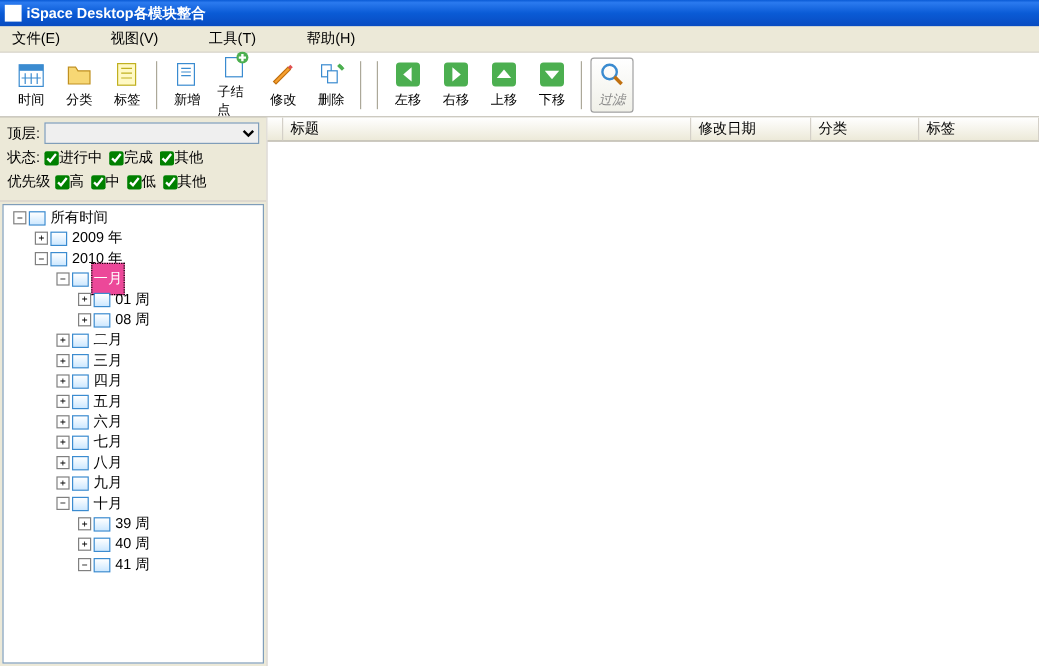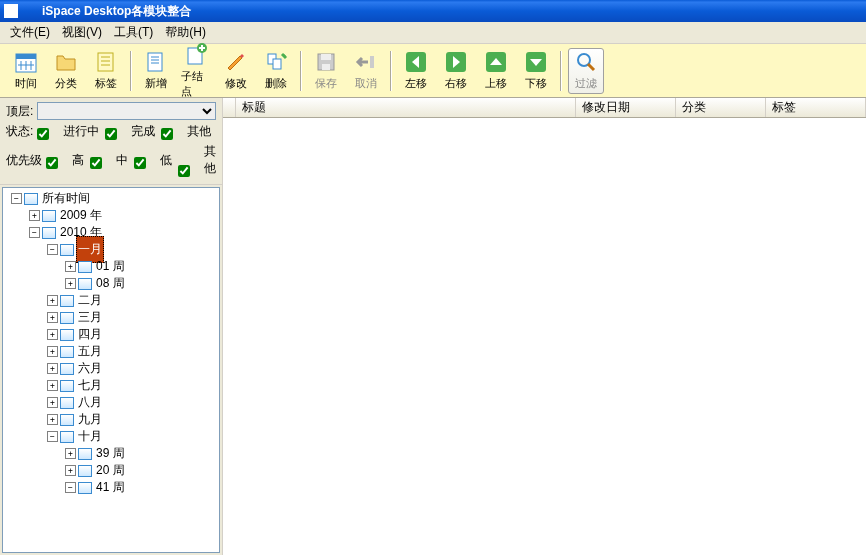--- a/index.html
+++ b/index.html
@@ -1,44 +1,44 @@
 <!DOCTYPE html>
 <html><head>
 <meta charset="utf-8">
 <style>
 * { box-sizing: border-box; margin: 0; padding: 0; }
 body { font-family: "SimSun", "宋体", sans-serif; font-size: 12px; background: #ece9d8; overflow: hidden; width: 866px; height: 555px; }
-.titlebar { height: 22px; background: linear-gradient(to bottom, #0a5bd6 0%, #2b7aef 10%, #0a5bd6 50%, #084bc0 100%); color: white; display: flex; align-items: center; padding-left: 4px; font-weight: bold; font-size: 12px; gap: 20px; }
+.titlebar { height: 22px; background: linear-gradient(to bottom, #0a5bd6 0%, #2b7aef 10%, #0a5bd6 50%, #084bc0 100%); color: white; display: flex; align-items: center; padding-left: 4px; font-weight: bold; font-size: 12px; }
 .titlebar-icon { width: 14px; height: 14px; background: #fff; margin-right: 4px; display: inline-block; }
-.menubar { height: 22px; background: #ece9d8; display: flex; align-items: center; padding-left: 4px; border-bottom: 1px solid #d4d0c8; }
+.menubar { height: 22px; background: #ece9d8; display: flex; align-items: center; padding-left: 4px; border-bottom: 1px solid #d4d0c8; gap: 30px; }
 .menu-item { padding: 2px 6px; cursor: pointer; }
-.toolbar { height: 54px; background: #fef9c3; display: flex; align-items: center; padding-left: 8px; gap: 0; border-bottom: 1px solid #aca899; }
+.toolbar { height: 54px; background: #ffffff; display: flex; align-items: center; padding-left: 8px; gap: 0; border-bottom: 1px solid #aca899; }
 .tool-group { display: flex; gap: 4px; }
 .tool-sep { width: 2px; height: 40px; border-left: 1px solid #aca899; border-right: 1px solid #fff; margin: 0 6px; }
 .toolbtn { width: 36px; height: 46px; display: flex; flex-direction: column; align-items: center; justify-content: center; gap: 2px; cursor: pointer; border: 1px solid transparent; border-radius: 3px; padding: 2px; }
-.toolbtn.active { border: 1px solid #a0a0a0; background: linear-gradient(to bottom,#fff,#f0f0e8); }
+.toolbtn.active { border: 1px solid #a0a0a0; background: linear-gradient(to bottom,#fff,#f0f0e8); font-style: italic; }
 .toolbtn .ico { width: 24px; height: 24px; }
 .toolbtn .lbl { font-size: 11px; color: #000; }
 .toolbtn.disabled .lbl { color: #888; }
 .body-row { display: flex; height: calc(555px - 22px - 22px - 54px); }
 .left-panel { width: 222px; display: flex; flex-direction: column; }
 .filters { padding: 4px 6px; background: #ece9d8; border-bottom: 1px solid #d4d0c8; }
 .filter-row { display: flex; align-items: center; margin-bottom: 3px; gap: 4px; font-size: 12px; }
 .filter-row label { white-space: nowrap; }
 .filter-row select { flex: 1; height: 18px; font-size: 12px; border: 1px solid #7f9db9; }
-.cb { display: inline-flex; align-items: flex-end; gap: 14px; margin-right: 2px; }
+.cb { display: inline-flex; align-items: center; gap: 0; margin-right: 2px; }
 .cb input { accent-color: #008000; width: 12px; height: 12px; }
 .tree-wrap { flex: 1; background: #fff; border: 1px solid #7f9db9; margin: 2px; overflow: auto; }
 .tree { padding: 2px; }
 .tree-row { display: flex; align-items: center; height: 17px; gap: 2px; }
 .tree-indent { display: inline-block; }
 .exp { width: 11px; height: 11px; border: 1px solid #808080; background: #fff; display: inline-flex; align-items: center; justify-content: center; font-size: 8px; line-height: 1; cursor: pointer; font-family: monospace; }
 .node-ico { width: 14px; height: 12px; border: 1px solid #3a8bd0; background: linear-gradient(to bottom,#fff,#cde8ff); display: inline-block; }
 .node-lbl { padding: 0 2px; cursor: pointer; }
-.node-lbl.selected { background: #c2410c; color: white; border: 1px dotted #000; padding: 4px 1px; }
+.node-lbl.selected { background: #ec4899; color: white; border: 1px dotted #000; padding: 4px 1px; }
 .right-panel { flex: 1; background: #fff; border-left: 1px solid #d4d0c8; display: flex; flex-direction: column; }
 .list-header { height: 20px; background: linear-gradient(to bottom,#fff,#ece9d8); border-bottom: 1px solid #aca899; display: flex; }
 .list-header-cell { border-right: 1px solid #d4d0c8; padding: 2px 6px; font-size: 12px; display: flex; align-items: center; }
 svg { display: block; }
 </style>
 </head>
 <body>
 
 <div class="titlebar">
   <span class="titlebar-icon"></span>
@@ -126,41 +126,20 @@
             <rect x="4" y="4" width="8" height="10" fill="#fff" stroke="#3a8bd0"></rect>
             <rect x="9" y="9" width="8" height="10" fill="#fff" stroke="#3a8bd0"></rect>
             <path d="M18 4 L22 8" stroke="#4caf50" stroke-width="3"></path>
             <path d="M22 6 L18 6 L20 4 Z" fill="#4caf50"></path>
           </svg>
         </span>
       <span class="lbl">删除</span>
     </div>
   </div>
   <div class="tool-sep"></div>
-  <div class="tool-group">
-    <div class="toolbtn disabled">
-      <span class="ico">
-          <svg width="24" height="24">
-            <rect x="4" y="4" width="16" height="16" fill="#ccc" stroke="#999"></rect>
-            <rect x="7" y="4" width="10" height="6" fill="#eee"></rect>
-            <rect x="8" y="14" width="8" height="6" fill="#eee"></rect>
-          </svg>
-        </span>
-      <span class="lbl">保存</span>
-    </div>
-    <div class="toolbtn disabled">
-      <span class="ico">
-          <svg width="24" height="24">
-            <path d="M6 12 L14 12 M8 8 L4 12 L8 16" fill="none" stroke="#999" stroke-width="3"></path>
-            <rect x="16" y="6" width="4" height="12" fill="#ccc"></rect>
-          </svg>
-        </span>
-      <span class="lbl">取消</span>
-    </div>
-  </div>
   <div class="tool-sep"></div>
   <div class="tool-group">
     <div class="toolbtn">
       <span class="ico">
           <svg width="24" height="24">
             <rect x="2" y="2" width="20" height="20" rx="3" fill="#4caf50"></rect>
             <path d="M15 6 L8 12 L15 18 Z" fill="#fff"></path>
           </svg>
         </span>
       <span class="lbl">左移</span>
@@ -344,21 +323,21 @@
           <div class="tree-row">
             <span class="tree-indent" style="width: 58px;"></span>
             <span class="exp">+</span>
             <span class="node-ico"></span>
             <span class="node-lbl">39 周</span>
           </div>
           <div class="tree-row">
             <span class="tree-indent" style="width: 58px;"></span>
             <span class="exp">+</span>
             <span class="node-ico"></span>
-            <span class="node-lbl">20 周</span>
+            <span class="node-lbl">40 周</span>
           </div>
           <div class="tree-row">
             <span class="tree-indent" style="width: 58px;"></span>
             <span class="exp">−</span>
             <span class="node-ico"></span>
             <span class="node-lbl">41 周</span>
           </div>
         </div>
     </div>
   </div>

